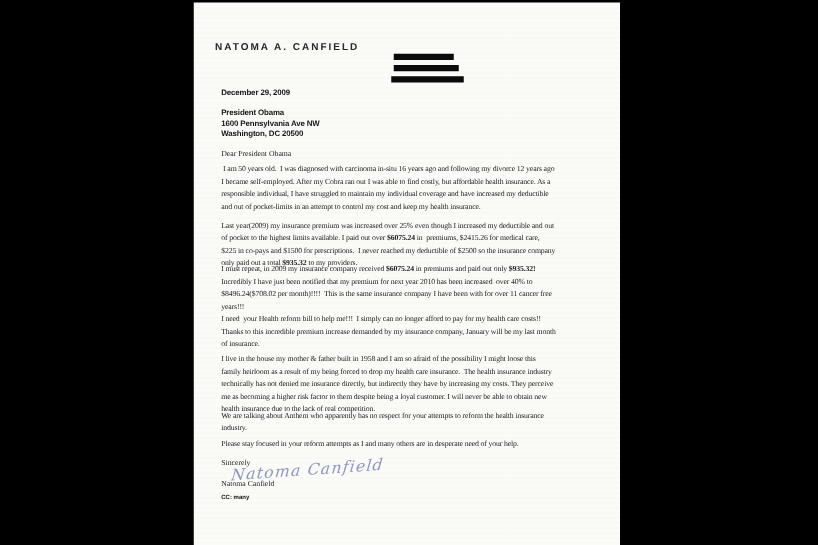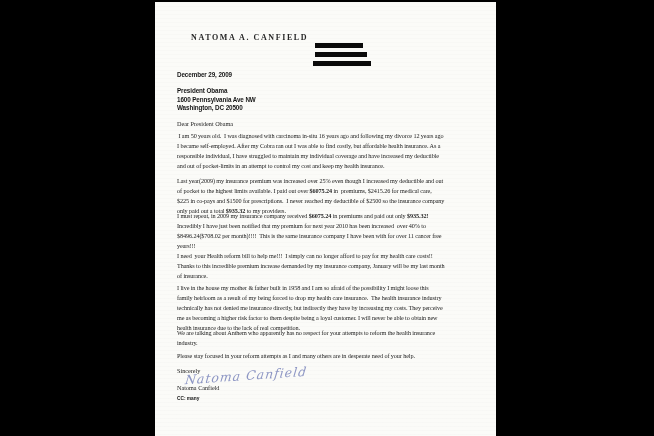--- a/index.html
+++ b/index.html
@@ -4,21 +4,21 @@
 <style>
   html,body{margin:0;padding:0;background:#000;}
   .stage{position:relative;width:654px;height:436px;background:#000;overflow:hidden;
          font-family:"Liberation Serif", serif;}
   .paper{position:absolute;left:155px;top:2px;width:341px;height:434px;
          background:#fbfbf8;color:#1c1c1c;}
   .paper::after{content:"";position:absolute;inset:0;pointer-events:none;
          background:repeating-linear-gradient(180deg, rgba(110,110,110,0.045) 0 1px, transparent 1px 4px);
          opacity:.5;}
   
-  .letterhead{position:absolute;left:36px;top:31px;font-family:Liberation Serif, serif;
+  .letterhead{position:absolute;left:17px;top:31px;font-family:Liberation Sans, sans-serif;
          font-size:8px;font-weight:bold;letter-spacing:1.6px;color:#262626;white-space:pre;}
   .redaction{position:absolute;background:#0a0a0a;height:5px;}
   .r1{left:160px;top:41px;width:48px;}
   .r2{left:160px;top:50px;width:52px;}
   .r3{left:158px;top:59px;width:58px;}
   
   .date{position:absolute;left:22px;top:69px;font-family:"Liberation Sans", sans-serif;
         font-size:6.3px;font-weight:bold;letter-spacing:-0.1px;color:#141414;white-space:pre;}
   .recipient{position:absolute;left:22px;top:85px;font-family:"Liberation Sans", sans-serif;
         font-size:6.3px;font-weight:bold;letter-spacing:-0.1px;color:#141414;}

